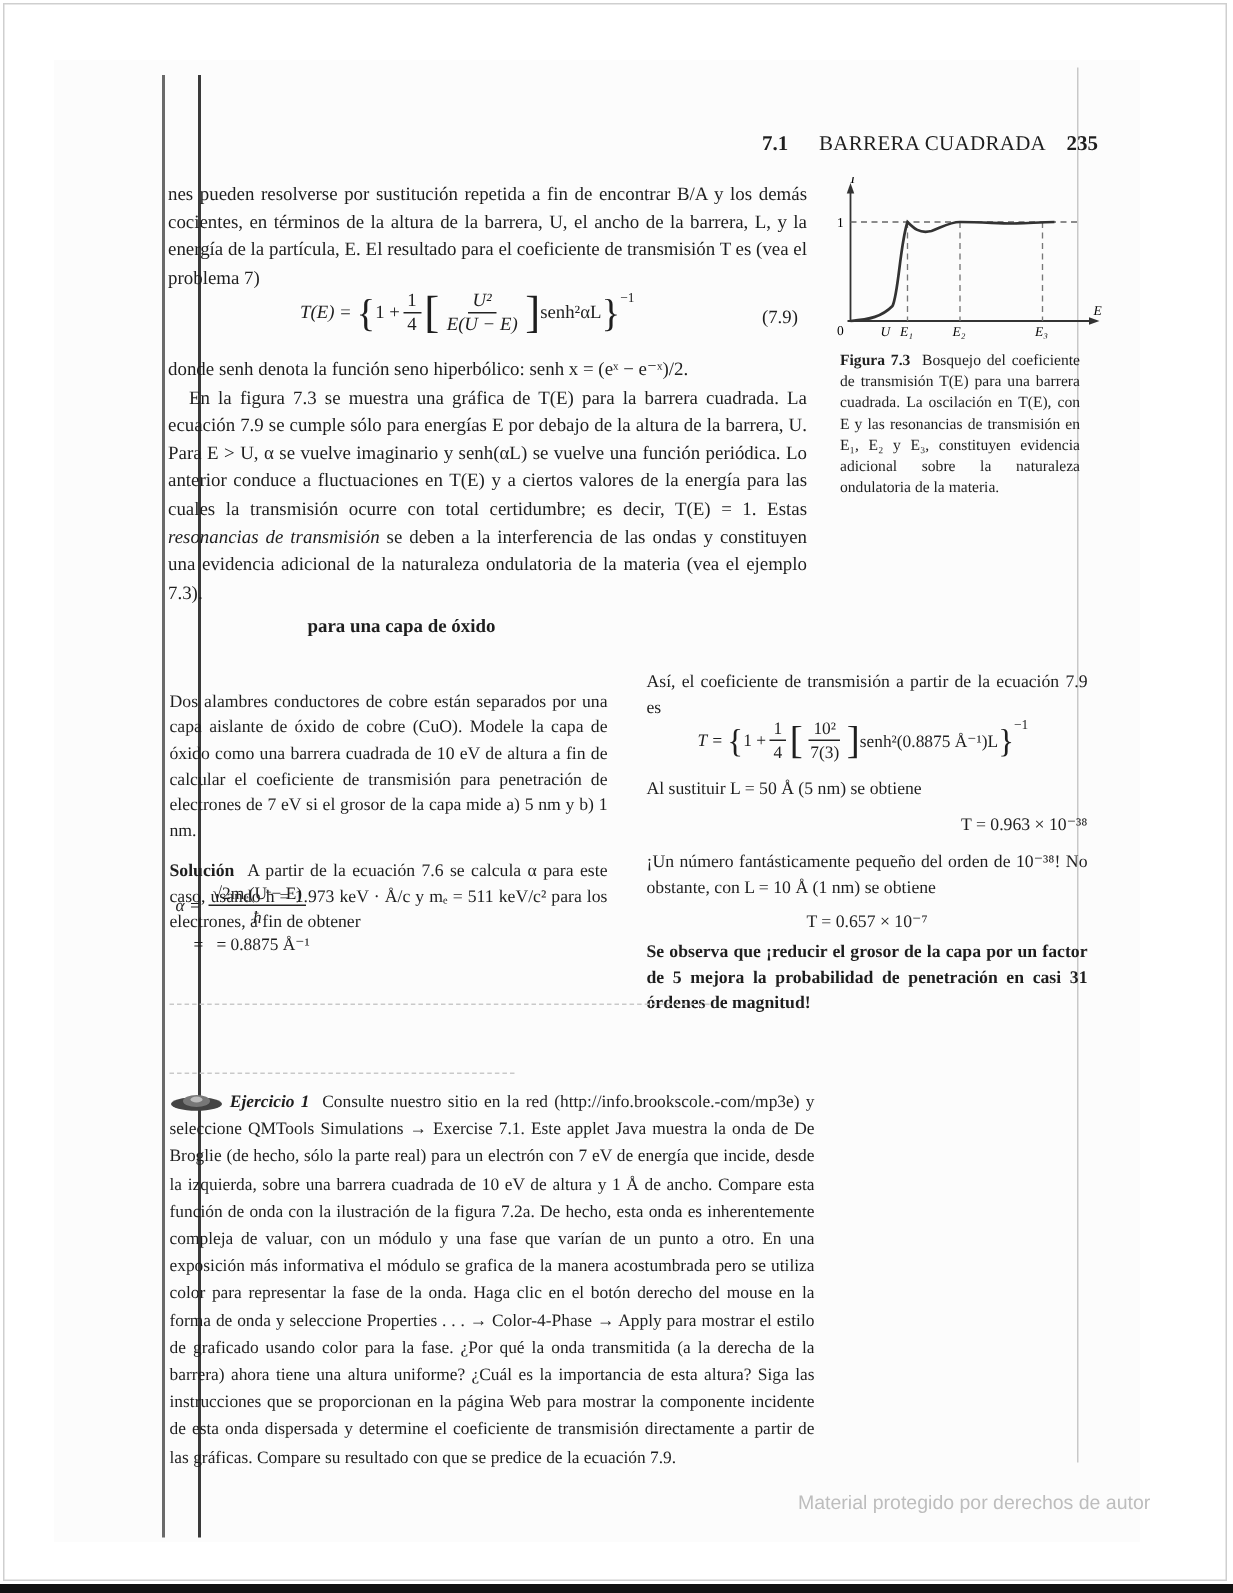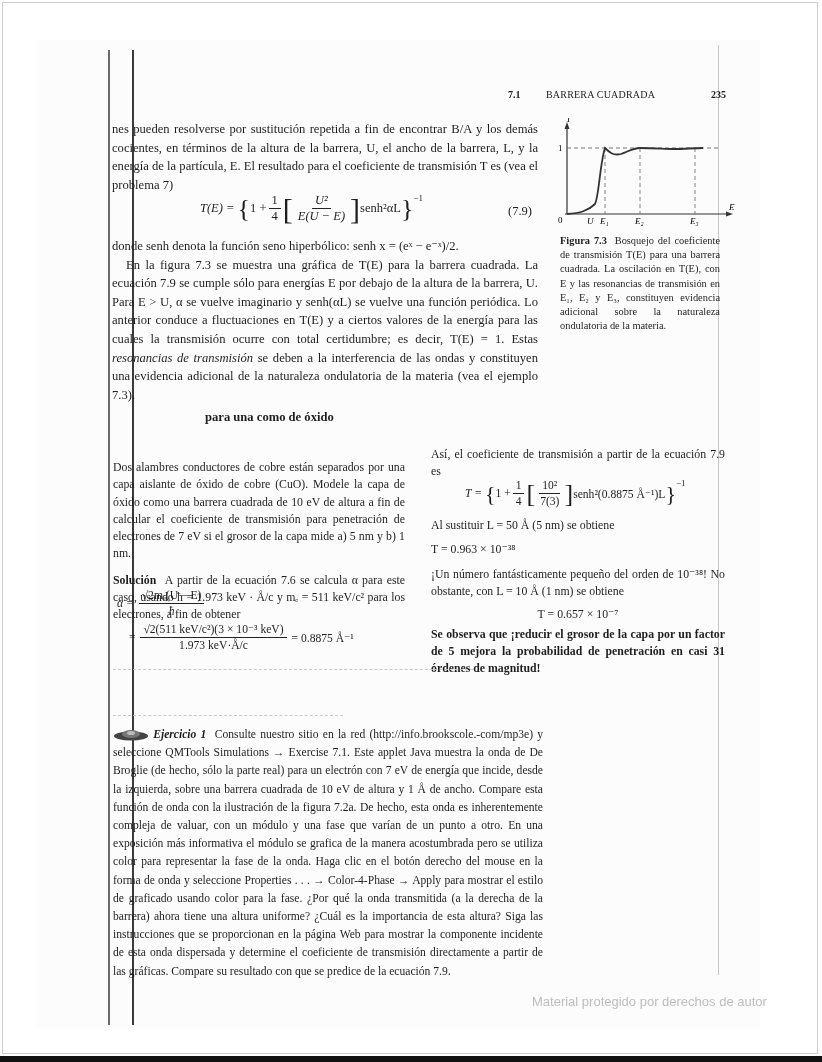--- a/index.html
+++ b/index.html
@@ -8,21 +8,21 @@
 
   .frame { position: absolute; left: 2px; top: 2px; width: 816px; height: 1052px; border: 1px solid #cfcfcf; background: #fff; }
   .page-img { position: absolute; left: 36px; top: 40px; width: 724px; height: 988px; background: #fcfcfc; }
   .bottom-bar { position: absolute; left: 0; top: 1056px; width: 822px; height: 6px; background: #111; }
 
   .vline { position: absolute; width: 2px; background: #555; }
   .vline.a { left: 108px; top: 50px; height: 975px; background: #6a6a6a; }
   .vline.b { left: 132px; top: 50px; height: 975px; background: #3a3a3a; }
   .vline.r { left: 718px; top: 45px; width: 1px; height: 930px; background: #c8c8c8; }
 
-  .header { position: absolute; top: 89px; left: 508px; font-size: 10px; display: flex; gap: 0; }
+  .header { position: absolute; top: 89px; left: 508px; font-size: 14px; display: flex; gap: 0; }
   .header .sec { width: 38px; font-weight: bold; }
   .header .title { width: 165px; letter-spacing: 0.2px; }
   .header .pno { font-weight: bold; }
 
   .txt { position: absolute; font-size: 12.6px; line-height: 18.6px; text-align: justify; }
   .txt p { text-align: justify; }
   .indent { text-indent: 14px; }
 
   .eq { position: absolute; font-size: 12.5px; display: flex; align-items: center; }
   .frac { display: inline-flex; flex-direction: column; align-items: center; vertical-align: middle; margin: 0 2px; }
@@ -115,41 +115,38 @@
   <text x="32" y="106" font-size="9" font-style="italic" font-family="Liberation Serif, serif">U</text>
   <text x="45" y="106" font-size="9" font-style="italic" font-family="Liberation Serif, serif">E₁</text>
   <text x="80" y="106" font-size="9" font-style="italic" font-family="Liberation Serif, serif">E₂</text>
   <text x="135" y="106" font-size="9" font-style="italic" font-family="Liberation Serif, serif">E₃</text>
 </svg>
 <div class="caption">
   <b>Figura 7.3</b>&nbsp;&nbsp;<span>Bosquejo del coeficiente de transmisión T(E) para una barrera cuadrada. La oscilación en T(E), con E y las resonancias de transmisión en E₁, E₂ y E₃, constituyen evidencia adicional sobre la naturaleza ondulatoria de la materia.</span>
 </div>
 
 <div class="ex-title">
-  <div class="t2">para una como de óxido</div>
+  <div class="t2">para una capa de óxido</div>
 </div>
 
 <div class="txt" style="left:113px; top:459px; width:292px; font-size:11.8px; line-height:17.3px;">
   <p>Dos alambres conductores de cobre están separados por una capa aislante de óxido de cobre (CuO). Modele la capa de óxido como una barrera cuadrada de 10 eV de altura a fin de calcular el coeficiente de transmisión para penetración de electrones de 7 eV si el grosor de la capa mide a) 5 nm y b) 1 nm.</p>
   <p style="margin-top:9px;"><b>Solución</b>&nbsp;&nbsp;<span>A partir de la ecuación 7.6 se calcula α para este caso, usando ħ = 1.973 keV · Å/c y mₑ = 511 keV/c² para los electrones, a fin de obtener</span></p>
 </div>
 
 <div class="eq" style="left:117px; top:588px; font-size:11.6px;">
   <i class="m">α =</i>&nbsp;
   <span class="frac">
     <span class="num">√2mₑ(U − E)</span>
     <i class="den m">ħ</i>
   </span>
 </div>
 <div class="eq" style="left:129px; top:622px; font-size:11.6px;">
   <span>=</span>&nbsp;
-  <span class="frac">
-    <span class="num">√2(511 keV/c²)(3 × 10⁻³ keV)</span>
-    <span class="den">1.973 keV·Å/c</span>
-  </span>&nbsp;
+  &nbsp;
   <span>= 0.8875 Å⁻¹</span>
 </div>
 
 <div class="txt" style="left:431px; top:446px; width:294px; font-size:11.8px; line-height:17px;">
   <p>Así, el coeficiente de transmisión a partir de la ecuación 7.9 es</p>
 </div>
 <div class="eq" style="left:465px; top:478px; font-size:11.6px;">
   <i class="m">T =</i>&nbsp;
   <span class="big" style="font-size:22px;">{</span>
   <span>1 +</span>
@@ -164,21 +161,21 @@
   </span>
   <span class="brk" style="font-size:26px;">]</span>
   <span>senh²(0.8875 Å⁻¹)L</span>
   <span class="big" style="font-size:22px;">}</span>
   <span class="sup" style="align-self:flex-start;">−1</span>
 </div>
 
 <div class="txt" style="left:431px; top:517px; width:294px; font-size:11.8px; line-height:17px;">
   <p>Al sustituir L = 50 Å (5 nm) se obtiene</p>
 </div>
-<div class="txt" style="left:431px; top:540px; width:294px; font-size:11.8px; text-align:left;">
+<div class="txt" style="left:431px; top:540px; width:294px; font-size:11.8px; text-align:right;">
   <span>T = 0.963 × 10⁻³⁸</span>
 </div>
 <div class="txt" style="left:431px; top:566px; width:294px; font-size:11.8px; line-height:16.5px;">
   <p>¡Un número fantásticamente pequeño del orden de 10⁻³⁸! No obstante, con L = 10 Å (1 nm) se obtiene</p>
 </div>
 <div class="txt" style="left:431px; top:605px; width:294px; font-size:11.8px; text-align:center;">
   <span>T = 0.657 × 10⁻⁷</span>
 </div>
 <div class="txt" style="left:431px; top:620px; width:294px; font-size:11.8px; line-height:16.8px; padding-top:6px;">
   <p style="font-weight:bold; font-weight:600;">Se observa que ¡reducir el grosor de la capa por un factor de 5 mejora la probabilidad de penetración en casi 31 órdenes de magnitud!</p>

